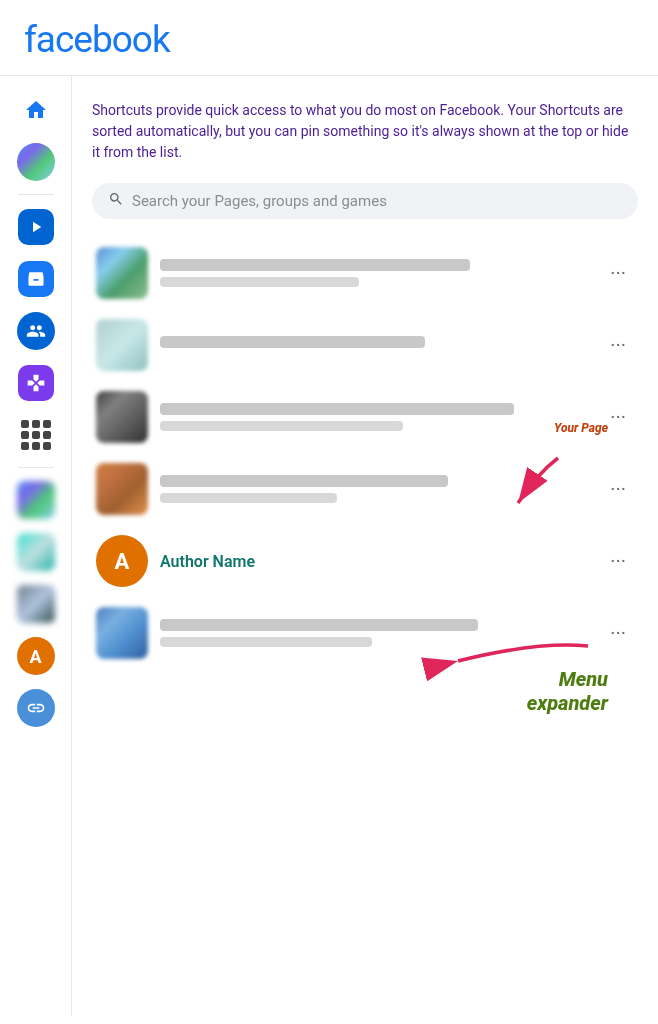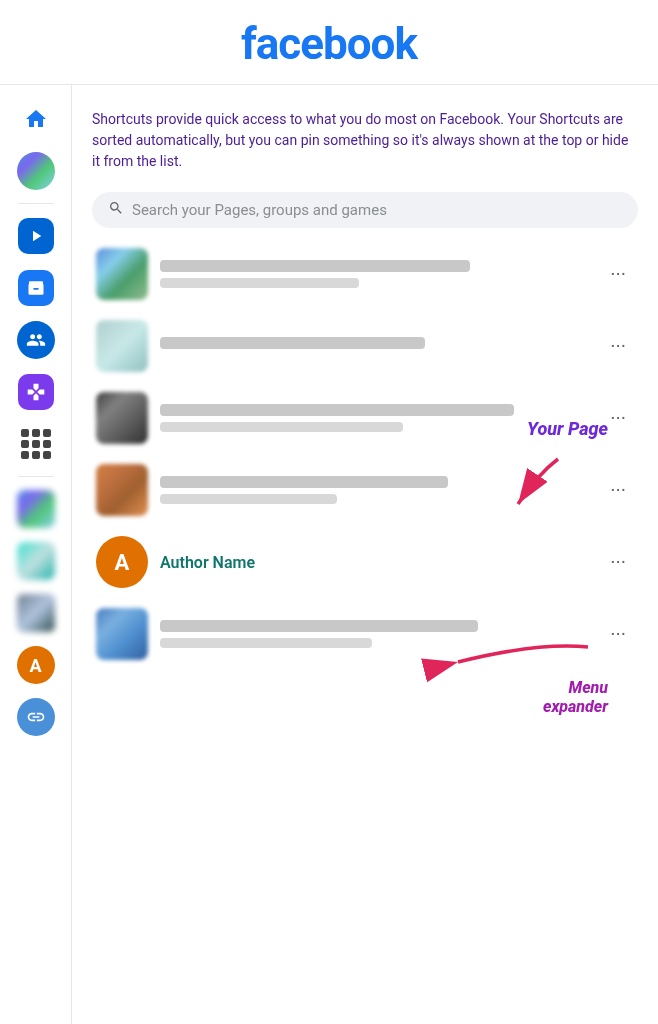--- a/index.html
+++ b/index.html
@@ -11,25 +11,24 @@
       background: #fff;
       overflow-x: hidden;
     }
 
     
     .header {
       padding: 18px 24px 14px 24px;
       border-bottom: 1px solid #e4e6eb;
     }
     .header-logo {
-      font-size: 44px;
-      font-weight: 700;
+      font-size: 37px;
+      font-weight: 400;
       color: #1877f2;
       letter-spacing: -1px;
-      text-align: center;
     }
 
     
     .main-layout {
       display: flex;
       min-height: 940px;
     }
 
     
     .sidebar {
@@ -192,21 +191,21 @@
       margin-bottom: 20px;
     }
 
     
     .search-bar {
       display: flex;
       align-items: center;
       background: #f0f2f5;
       border-radius: 20px;
       padding: 8px 16px;
-      margin-bottom: 12px;
+      margin-bottom: 20px;
       gap: 8px;
     }
     .search-icon {
       color: #65676b;
       font-size: 16px;
     }
     .search-input-text {
       font-size: 15px;
       color: #8a8d91;
     }
@@ -436,21 +435,21 @@
         <div class="shortcut-item">
           <div class="shortcut-avatar sc4" style="border-radius:8px;"></div>
           <div class="shortcut-name-area">
             <div class="shortcut-name-bar" style="width:65%;"></div>
             <div class="shortcut-name-bar2" style="width:40%;"></div>
           </div>
           <span class="shortcut-more">···</span>
         </div>
 
         <div style="position:absolute; right:30px; top:-38px; pointer-events:none;">
-          <span style="color:#6d28d9; font-size:18px; font-weight:800; font-style:italic;text-align:right;">Your Page</span>
+          <span style="color:#c2410c; font-size:12px; font-weight:800; font-style:italic;text-align:right;">Your Page</span>
         </div>
 
         <div style="position:absolute; right:60px; top:-2px; pointer-events:none;">
           <svg width="80" height="60" viewBox="0 0 80 60">
             <defs>
               <marker id="arrowhead1" markerWidth="10" markerHeight="7" refX="10" refY="3.5" orient="auto">
                 <polygon points="0 0, 10 3.5, 0 7" fill="#e0255a"></polygon>
               </marker>
             </defs>
             <path d="M 60 5 Q 40 20 20 50" stroke="#e0255a" stroke-width="3.5" fill="none" marker-end="url(#arrowhead1)"></path>
@@ -470,21 +469,21 @@
         <div class="shortcut-item">
           <div class="shortcut-avatar sc5" style="border-radius:8px;"></div>
           <div class="shortcut-name-area">
             <div class="shortcut-name-bar" style="width:72%;"></div>
             <div class="shortcut-name-bar2" style="width:48%;"></div>
           </div>
           <span class="shortcut-more">···</span>
         </div>
 
         <div style="position:absolute; right:30px; bottom:-48px; pointer-events:none; text-align:right;">
-          <span style="color:#a21caf; font-size:16px; font-weight:800; font-style:italic; line-height:1.2; display:inline-block;">Menu<br>expander</span>
+          <span style="color:#4d7c0f; font-size:20px; font-weight:800; font-style:italic; line-height:1.2; display:inline-block;">Menu<br>expander</span>
         </div>
 
         <div style="position:absolute; right:20px; bottom:-28px; pointer-events:none;">
           <svg width="200" height="60" viewBox="0 0 200 60">
             <defs>
               <marker id="arrowhead2" markerWidth="10" markerHeight="7" refX="0" refY="3.5" orient="auto">
                 <polygon points="10 0, 0 3.5, 10 7" fill="#e0255a"></polygon>
               </marker>
             </defs>
             <path d="M 170 15 Q 120 10 40 30" stroke="#e0255a" stroke-width="3.5" fill="none" marker-end="url(#arrowhead2)"></path>

